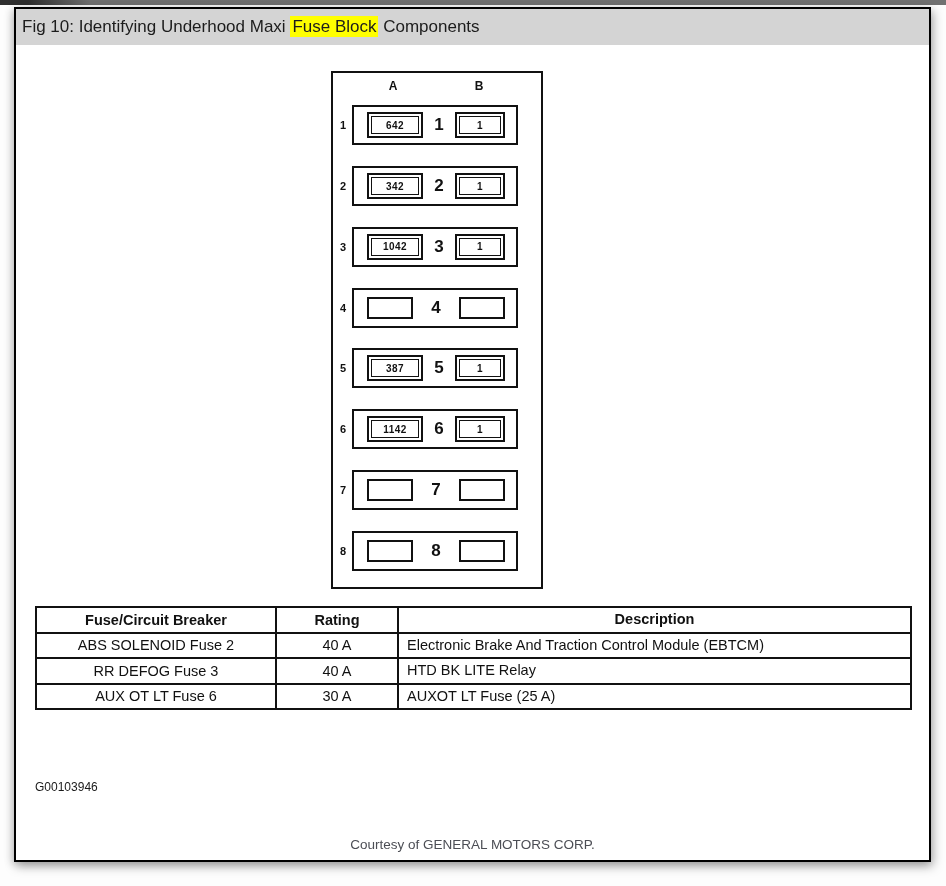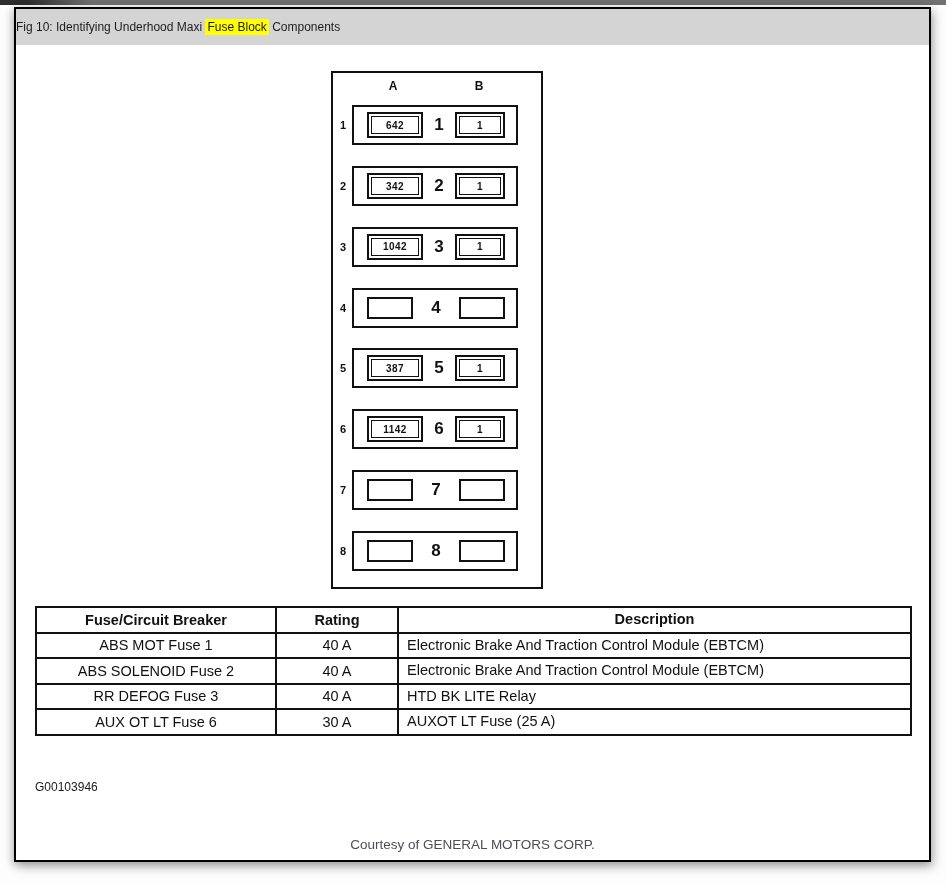--- a/index.html
+++ b/index.html
@@ -8,21 +8,21 @@
 
   .top-bar { position:absolute; left:0; top:0; width:946px; height:5px;
              background:linear-gradient(90deg,#2e2e2e 0,#2e2e2e 28px,#6f6f6f 90px,#717171 100%); }
 
   .page { position:absolute; left:14px; top:7px; width:917px; height:855px;
           background:#fff; border:2px solid #000;
           box-shadow:2px 4px 10px rgba(0,0,0,.35), -3px 2px 8px rgba(0,0,0,.12); }
 
   .title-bar { position:absolute; left:0; top:0; width:100%; height:36px;
                background:#d4d4d4; display:flex; align-items:center;
-               font-size:12px; color:#1c1c1c; }
+               padding-left:6px; font-size:17px; color:#1c1c1c; }
   .title-bar mark { background:#ffff00; color:#1c1c1c; padding:1px 2px; }
 
   
   .fuse-block { position:absolute; left:315px; top:62px; width:212px; height:518px;
                 border:2px solid #111; background:#fff; color:#111; }
   .col-headers { position:absolute; top:6px; left:0; width:100%; height:16px; }
   .col-headers span { position:absolute; width:20px; text-align:center;
                       font-size:12px; font-weight:bold; }
   .col-headers .colA { left:50px; }
   .col-headers .colB { left:136px; }
@@ -172,25 +172,20 @@
   <table class="fuse-table">
     <thead>
       <tr>
         <th class="c1">Fuse/Circuit Breaker</th>
         <th class="c2">Rating</th>
         <th class="c3" style="text-align:center">Description</th>
       </tr>
     </thead>
     <tbody>
       <tr>
-        <td class="c1">ABS MOT Fuse 1</td>
-        <td class="c2">40 A</td>
-        <td class="c3">Electronic Brake And Traction Control Module (EBTCM)</td>
-      </tr>
-      <tr>
         <td class="c1">ABS SOLENOID Fuse 2</td>
         <td class="c2">40 A</td>
         <td class="c3">Electronic Brake And Traction Control Module (EBTCM)</td>
       </tr>
       <tr>
         <td class="c1">RR DEFOG Fuse 3</td>
         <td class="c2">40 A</td>
         <td class="c3">HTD BK LITE Relay</td>
       </tr>
       <tr>

